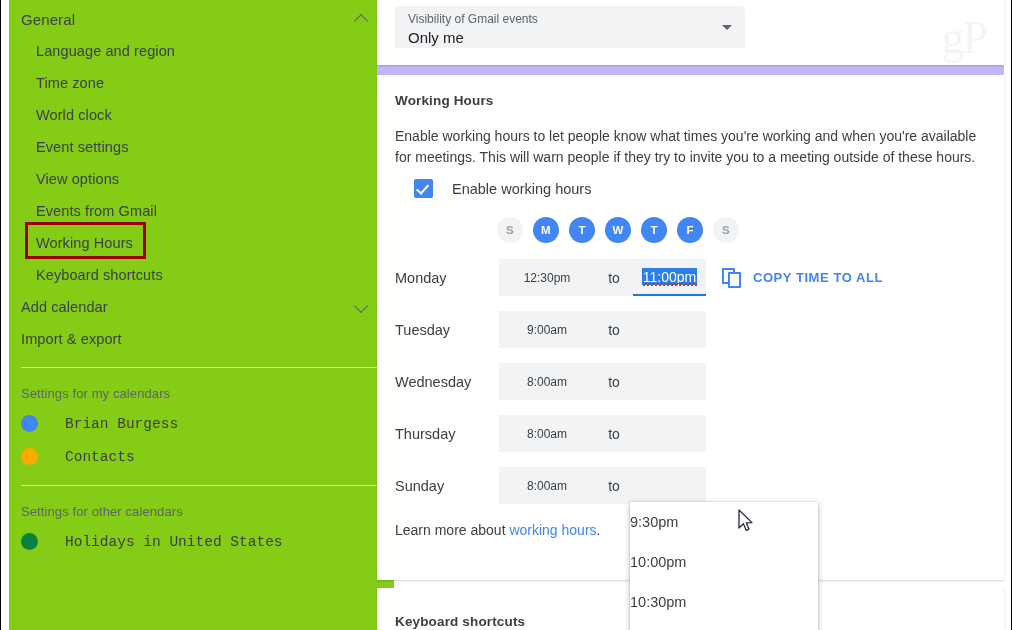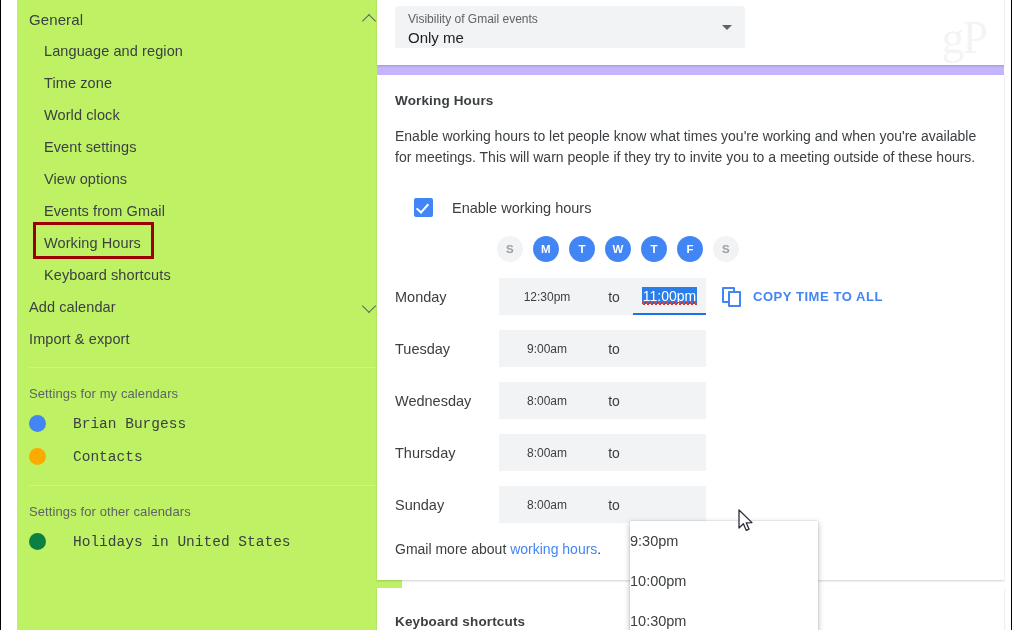--- a/index.html
+++ b/index.html
@@ -21,24 +21,24 @@
     background: #ffffff;
     overflow: hidden;
     border-left: 1px solid #000;
     border-right: 1px solid #000;
     box-sizing: border-box;
   }
 
   
   .sidebar {
     position: absolute;
-    left: 16px; top: 0;
+    left: 8px; top: 0;
     width: 385px;
     height: 630px;
-    background: #bef264;
+    background: #84cc16;
     box-sizing: border-box;
     padding: 0;
   }
   .sb-group-head {
     display: flex;
     align-items: center;
     justify-content: space-between;
     padding: 0 24px 0 12px;
     height: 32px;
     margin-top: 3px;
@@ -193,21 +193,21 @@
     font-size: 14px;
     color: #3c4043;
     line-height: 21px;
     padding: 18px 20px 0 18px;
     max-width: 600px;
   }
   .checkrow {
     display: flex;
     align-items: center;
     padding-left: 18px;
-    margin-top: 30px;
+    margin-top: 11px;
   }
   .checkbox {
     width: 19px; height: 19px;
     border-radius: 2px;
     background: #4285f4;
     position: relative;
     flex: 0 0 auto;
   }
   .checkbox::after {
     content: "";
@@ -543,21 +543,21 @@
           <div class="dd-item">10:30pm</div>
 
           <div class="dd-scroll-track">
             
           </div>
         </div>
 
       </div>
 
       <div class="learnmore">
-        <span>Gmail more about </span><a href="#">working hours</a><span>.</span>
+        <span>Learn more about </span><a href="#">working hours</a><span>.</span>
       </div>
     </div>
 
     <div class="card" id="card-bottom">
       <div class="bottom-title">Keyboard shortcuts</div>
     </div>
   </div>
 
   <svg class="cursor" viewBox="0 0 16 24">
     <polygon points="1,1 1,19 5.4,14.8 8.3,21.4 11,20.1 8.2,13.8 14,13.6" fill="#ffffff" stroke="#2b2b3a" stroke-width="1.3" stroke-linejoin="round"></polygon>

